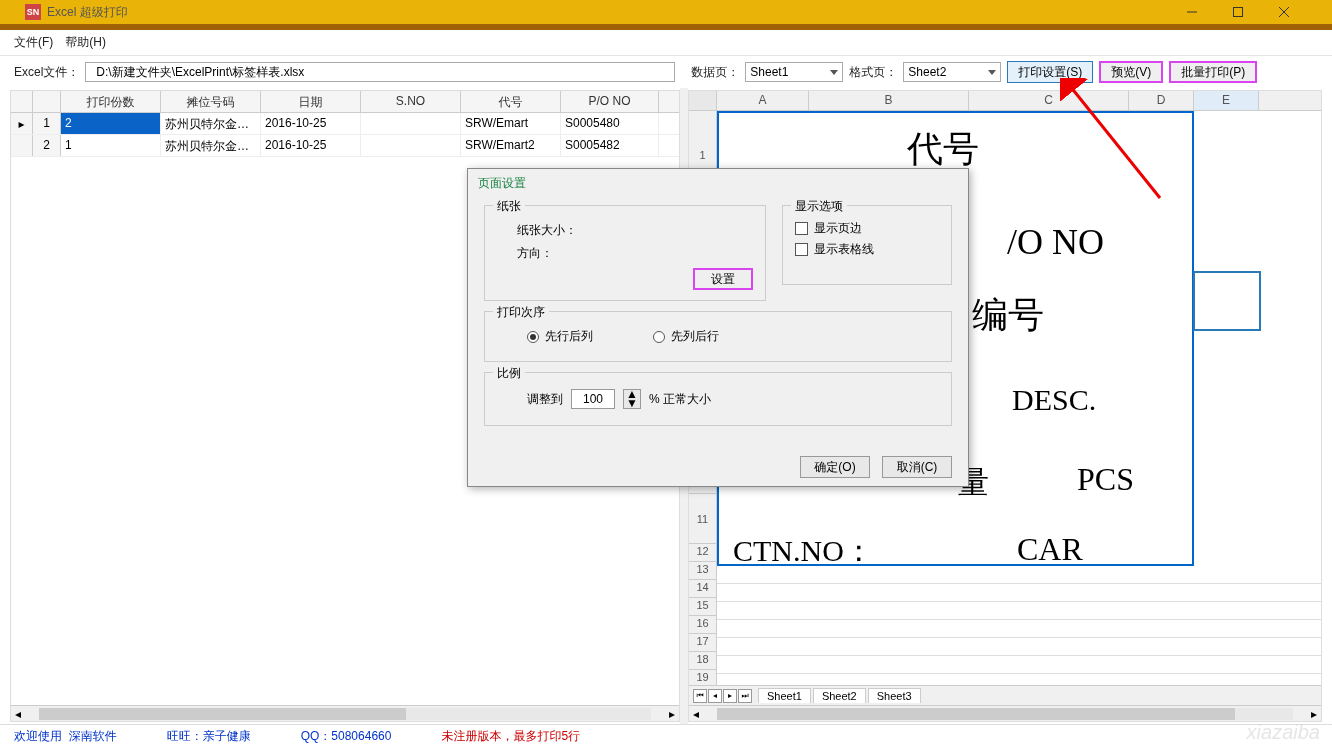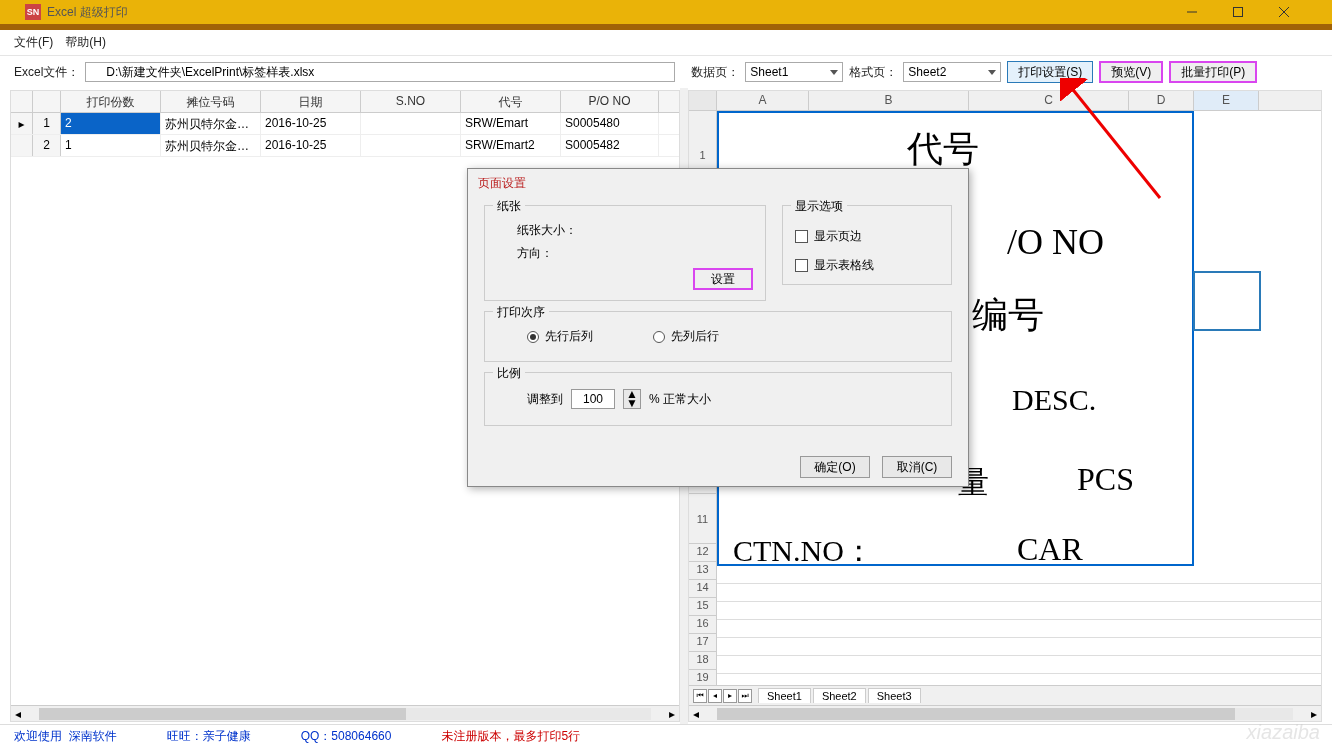--- a/index.html
+++ b/index.html
@@ -7,21 +7,21 @@
 .titlebar{height:30px;background:#eab308;border-bottom:6px solid #a16207;display:flex;align-items:center;padding:0 25px}
 .app-icon{width:16px;height:16px;background:#c44;color:#fff;display:flex;align-items:center;justify-content:center;font-size:9px;font-weight:bold;margin-right:6px}
 .title-text{flex:1;color:#555}
 .win-controls{display:flex}
 .win-btn{width:46px;height:30px;display:flex;align-items:center;justify-content:center;color:#333;cursor:pointer}
 .win-btn svg{width:10px;height:10px}
 .menubar{height:26px;display:flex;align-items:center;padding:0 14px;gap:12px;border-bottom:1px solid #e5e5e5}
 .menu-item{color:#222;cursor:pointer}
 .toolbar{height:32px;display:flex;align-items:center;padding:0 14px;gap:6px}
 .lbl{color:#222}
-.txt-input{height:20px;border:1px solid #aaa;padding:0 20px;background:#fff}
+.txt-input{height:20px;border:1px solid #aaa;padding:0 10px;background:#fff}
 .file-input{width:590px}
 .combo{height:20px;border:1px solid #aaa;background:#fff;display:flex;align-items:center;padding:0 4px;width:98px;position:relative}
 .combo::after{content:"";position:absolute;right:4px;top:7px;border-left:4px solid transparent;border-right:4px solid transparent;border-top:5px solid #555}
 .btn{height:22px;border:2px solid #d946ef;background:#efefef;padding:0 10px;cursor:pointer;display:flex;align-items:center}
 .btn.highlight{border:1px solid #2a7ab8;background:#e4f1fb}
 .main-area{display:flex;height:636px}
 .left-panel{width:670px;border:1px solid #ddd;margin:2px 0 2px 10px;position:relative;display:flex;flex-direction:column}
 .grid-header{display:flex;background:#f5f5f5;border-bottom:1px solid #ccc;height:22px}
 .gh-cell{border-right:1px solid #ccc;padding:3px 4px;text-align:center;color:#333}
 .grid-body{flex:1;overflow:auto}
@@ -66,26 +66,26 @@
 .nav-btn{width:14px;height:14px;border:1px solid #999;background:#fff;display:flex;align-items:center;justify-content:center;font-size:8px;cursor:pointer}
 .tab{padding:1px 8px;background:#fff;border:1px solid #ccc;border-bottom:none;font-size:11px;cursor:pointer}
 .tab.active{background:#fff;font-weight:normal}
 .hscroll{height:16px;background:#f0f0f0;border-top:1px solid #ccc;display:flex;align-items:center}
 .hscroll-track{flex:1;height:12px;background:#e8e8e8;position:relative;margin:0 14px}
 .hscroll-thumb{position:absolute;height:12px;background:#ccc;left:0;width:60%}
 .statusbar{height:24px;border-top:1px solid #ddd;display:flex;align-items:center;padding:0 14px;gap:50px}
 .st-blue{color:#0033cc}
 .st-red{color:#cc0000}
 .dialog{position:absolute;left:467px;top:168px;width:502px;background:#f0f0f0;border:1px solid #888;box-shadow:2px 2px 8px rgba(0,0,0,0.3);z-index:100}
-.dlg-title{height:28px;padding:6px 10px;font-size:12px;color:#b91c1c}
+.dlg-title{height:28px;padding:6px 10px;font-size:12px;color:#15803d}
 .dlg-body{padding:8px 16px 12px 16px}
 .fieldset{border:1px solid #ccc;padding:10px 12px;margin-bottom:10px;position:relative}
 .fs-legend{position:absolute;top:-8px;left:8px;background:#f0f0f0;padding:0 4px;font-size:12px}
 .fs-row{margin:6px 0;display:flex;align-items:center;gap:8px}
-.chk{display:flex;align-items:center;gap:6px;margin:12px 0}
+.chk{display:flex;align-items:center;gap:6px;margin:4px 0}
 .chk-box{width:13px;height:13px;border:1px solid #555;background:#fff}
 .radio{display:flex;align-items:center;gap:6px}
 .radio-dot{width:12px;height:12px;border:1px solid #555;border-radius:50%;background:#fff;display:flex;align-items:center;justify-content:center}
 .radio-dot.on::after{content:"";width:6px;height:6px;background:#333;border-radius:50%}
 .spinner{width:44px;height:20px;border:1px solid #999;background:#fff;text-align:center}
 .dlg-buttons{display:flex;justify-content:flex-end;gap:12px;padding:8px 16px}
 .dlg-btn{width:70px;height:22px;border:1px solid #999;background:#e8e8e8;cursor:pointer}
 .arrow-annotation{position:absolute;z-index:200;left:1060px;top:78px;pointer-events:none}
 .watermark{position:absolute;right:12px;bottom:12px;color:#ccc;font-size:20px;font-style:italic;opacity:0.5;pointer-events:none}
 </style>

